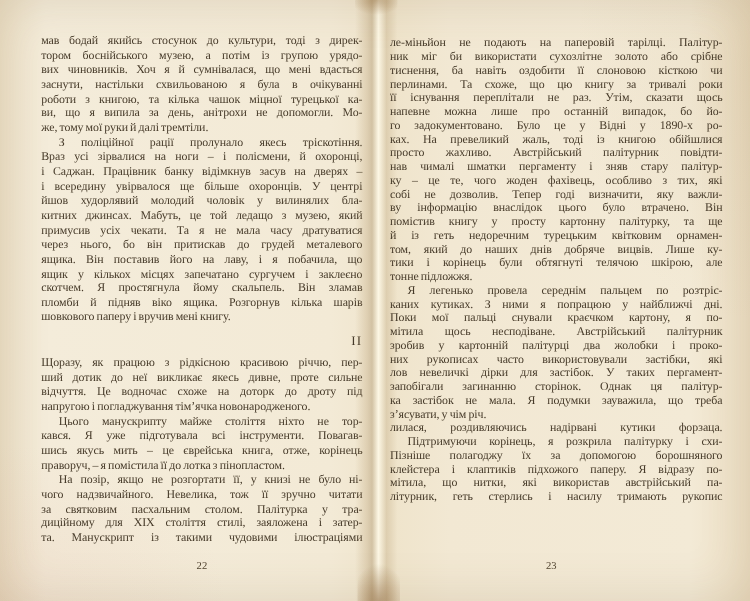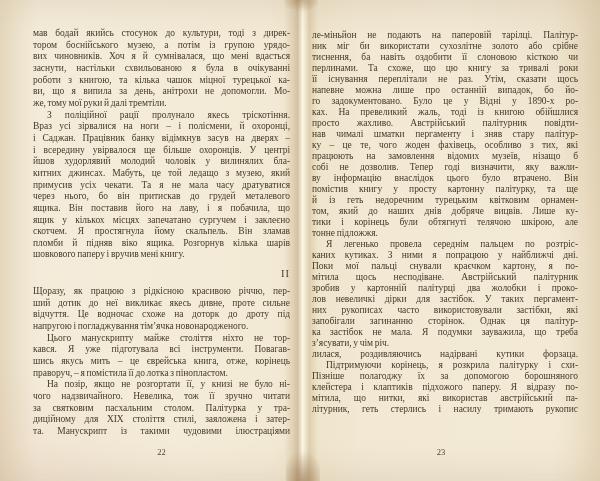--- a/index.html
+++ b/index.html
@@ -144,37 +144,36 @@
         <div class="line">ник міг би використати сухозлітне золото або срібне</div>
         <div class="line">тиснення, ба навіть оздобити її слоновою кісткою чи</div>
         <div class="line">перлинами. Та схоже, що цю книгу за тривалі роки</div>
         <div class="line">її існування переплітали не раз. Утім, сказати щось</div>
         <div class="line">напевне можна лише про останній випадок, бо йо-</div>
         <div class="line">го задокументовано. Було це у Відні у 1890-х ро-</div>
         <div class="line">ках. На превеликий жаль, тоді із книгою обійшлися</div>
         <div class="line">просто жахливо. Австрійський палітурник повідти-</div>
         <div class="line">нав чималі шматки пергаменту і зняв стару палітур-</div>
         <div class="line">ку – це те, чого жоден фахівець, особливо з тих, які</div>
-        <div class="line">працюють на замовлення відомих музеїв, нізащо б</div>
         <div class="line">собі не дозволив. Тепер годі визначити, яку важли-</div>
         <div class="line">ву інформацію внаслідок цього було втрачено. Він</div>
         <div class="line">помістив книгу у просту картонну палітурку, та ще</div>
         <div class="line">й із геть недоречним турецьким квітковим орнамен-</div>
         <div class="line">том, який до наших днів добряче вицвів. Лише ку-</div>
         <div class="line">тики і корінець були обтягнуті телячою шкірою, але</div>
         <div class="line end">тонне підложжя.</div>
       </div>
       <div class="para">
         <div class="line indent">Я легенько провела середнім пальцем по розтріс-</div>
         <div class="line">каних кутиках. З ними я попрацюю у найближчі дні.</div>
         <div class="line">Поки мої пальці снували краєчком картону, я по-</div>
         <div class="line">мітила щось несподіване. Австрійський палітурник</div>
         <div class="line">зробив у картонній палітурці два жолобки і проко-</div>
+        <div class="line">них рукописах часто використовували застібки, які</div>
         <div class="line">лов невеличкі дірки для застібок. У таких пергамент-</div>
-        <div class="line">них рукописах часто використовували застібки, які</div>
         <div class="line">запобігали загинанню сторінок. Однак ця палітур-</div>
         <div class="line">ка застібок не мала. Я подумки зауважила, що треба</div>
         <div class="line end">з’ясувати, у чім річ.</div>
       </div>
       <div class="para">
         <div class="line">лилася, роздивляючись надірвані кутики форзаца.</div>
         <div class="line indent">Підтримуючи корінець, я розкрила палітурку і схи-</div>
         <div class="line">Пізніше полагоджу їх за допомогою борошняного</div>
         <div class="line">клейстера і клаптиків підхожого паперу. Я відразу по-</div>
         <div class="line">мітила, що нитки, які використав австрійський па-</div>

